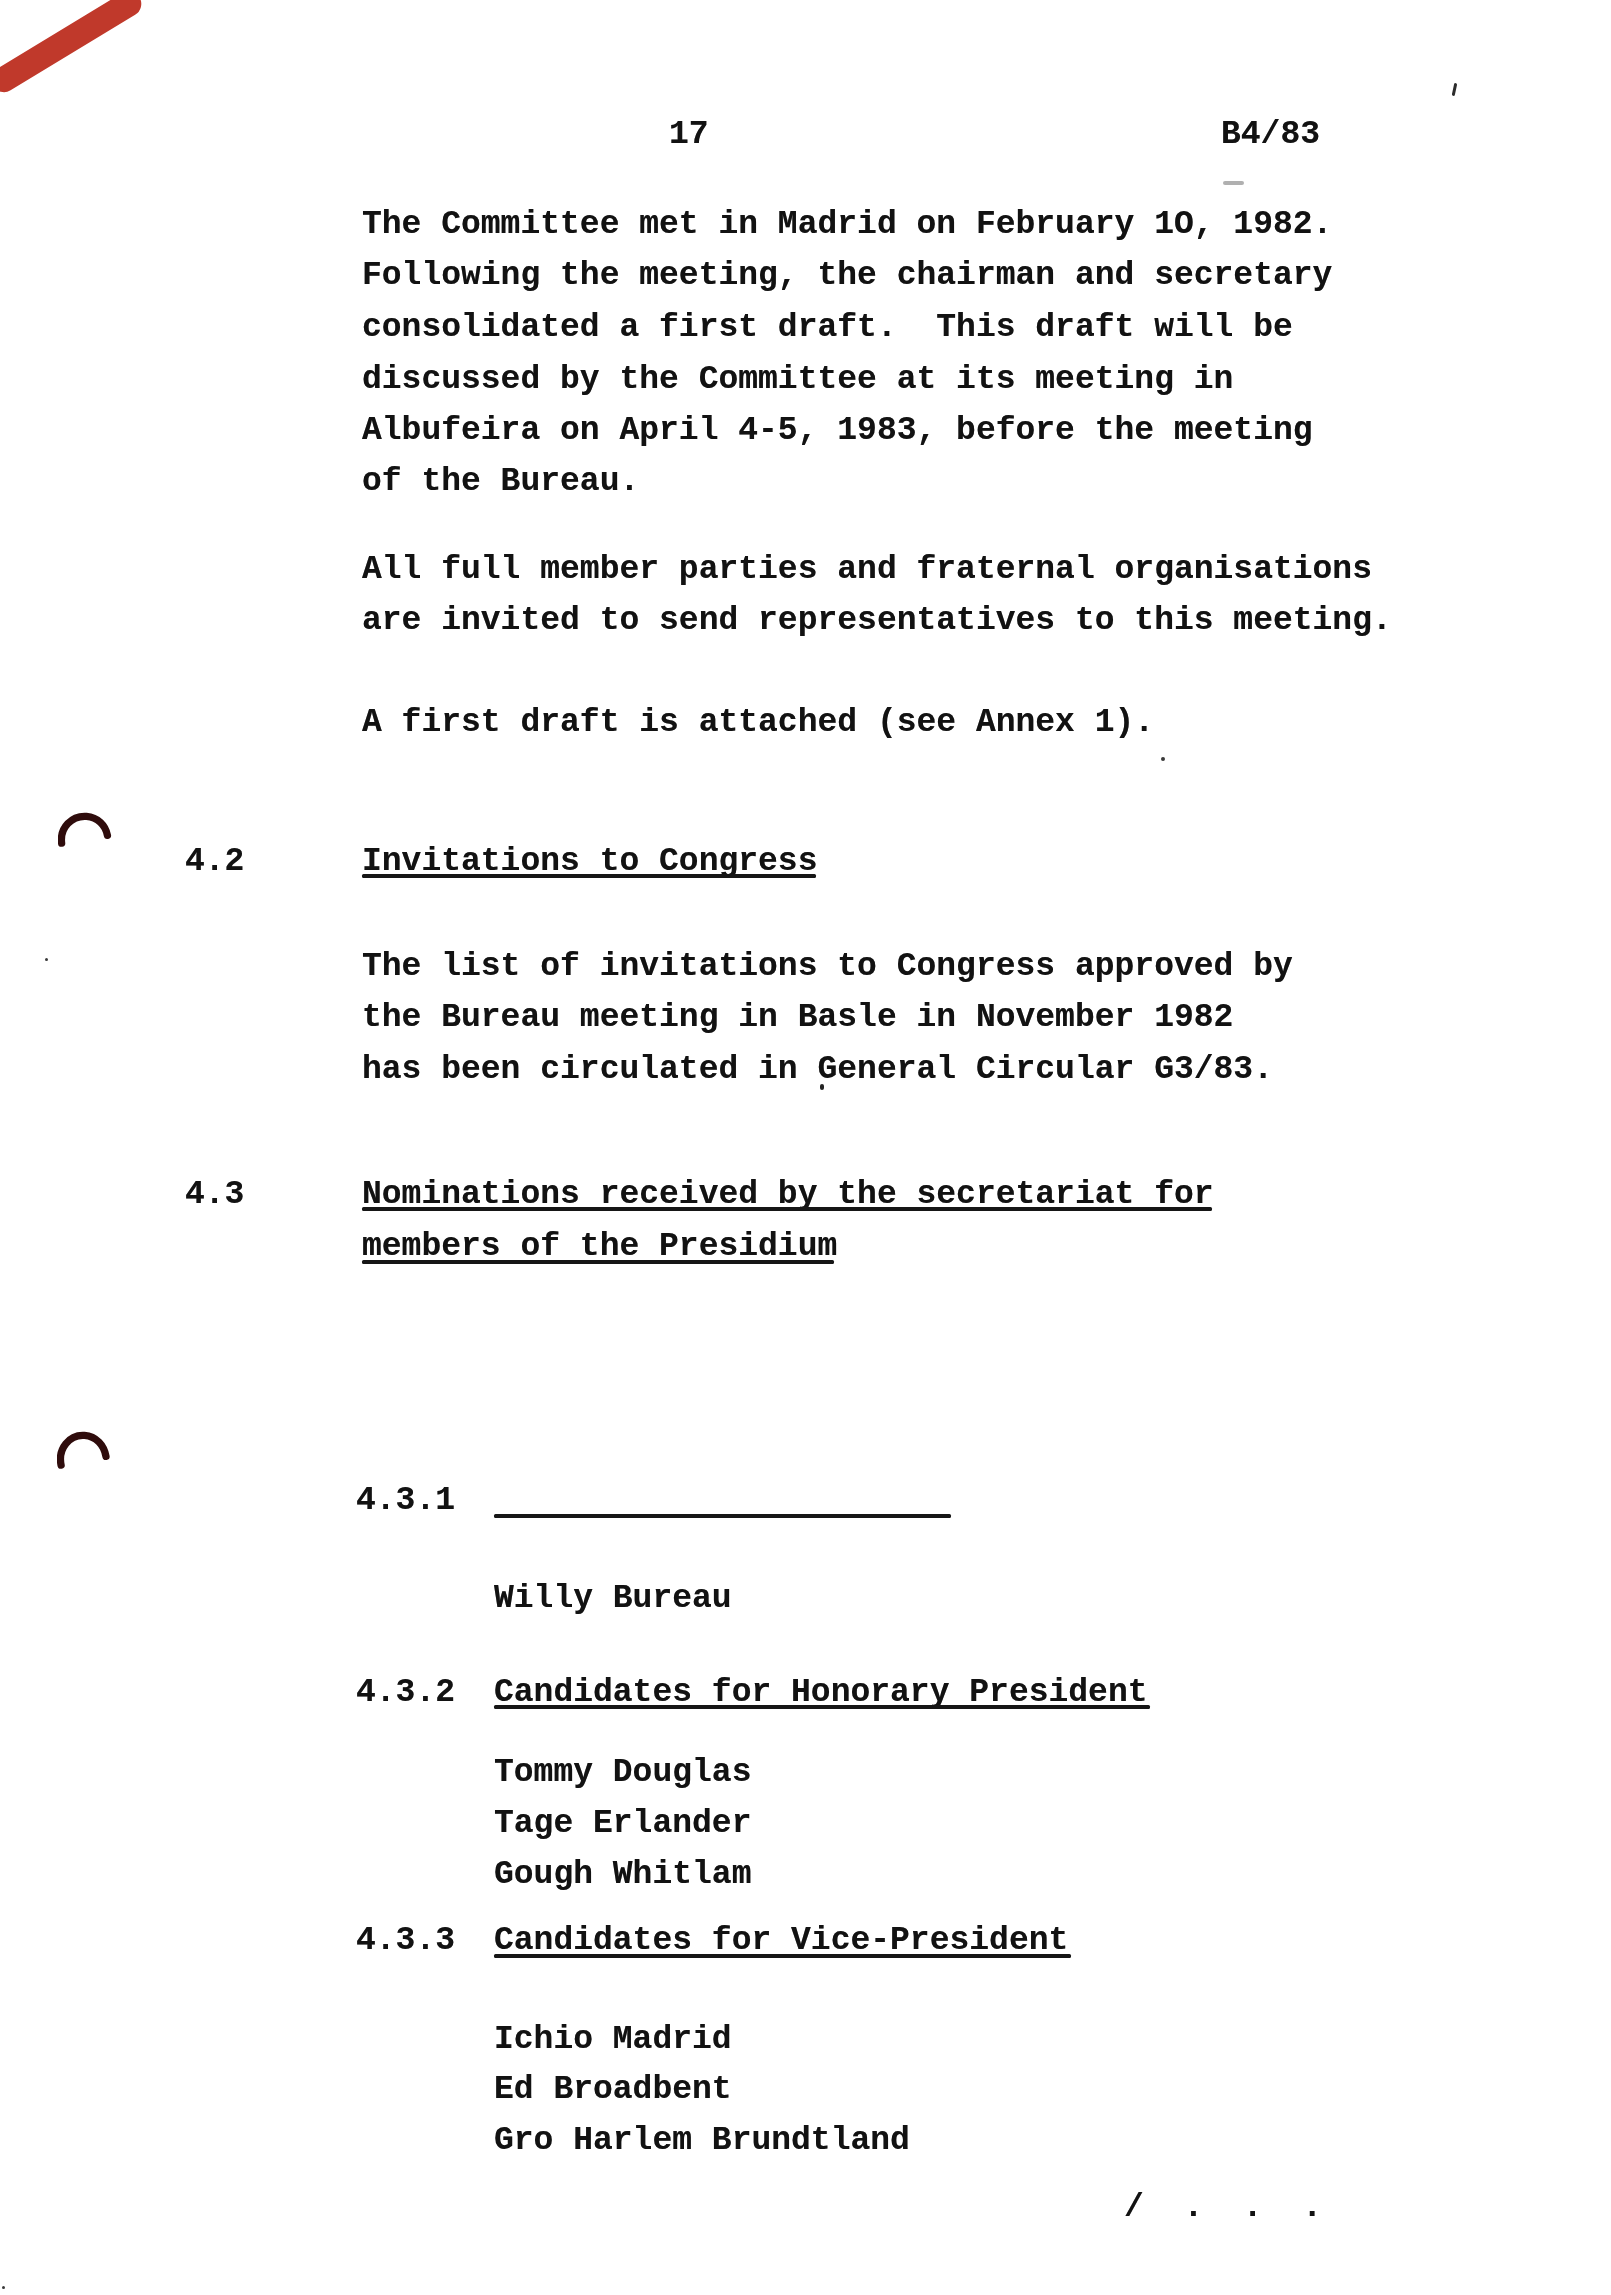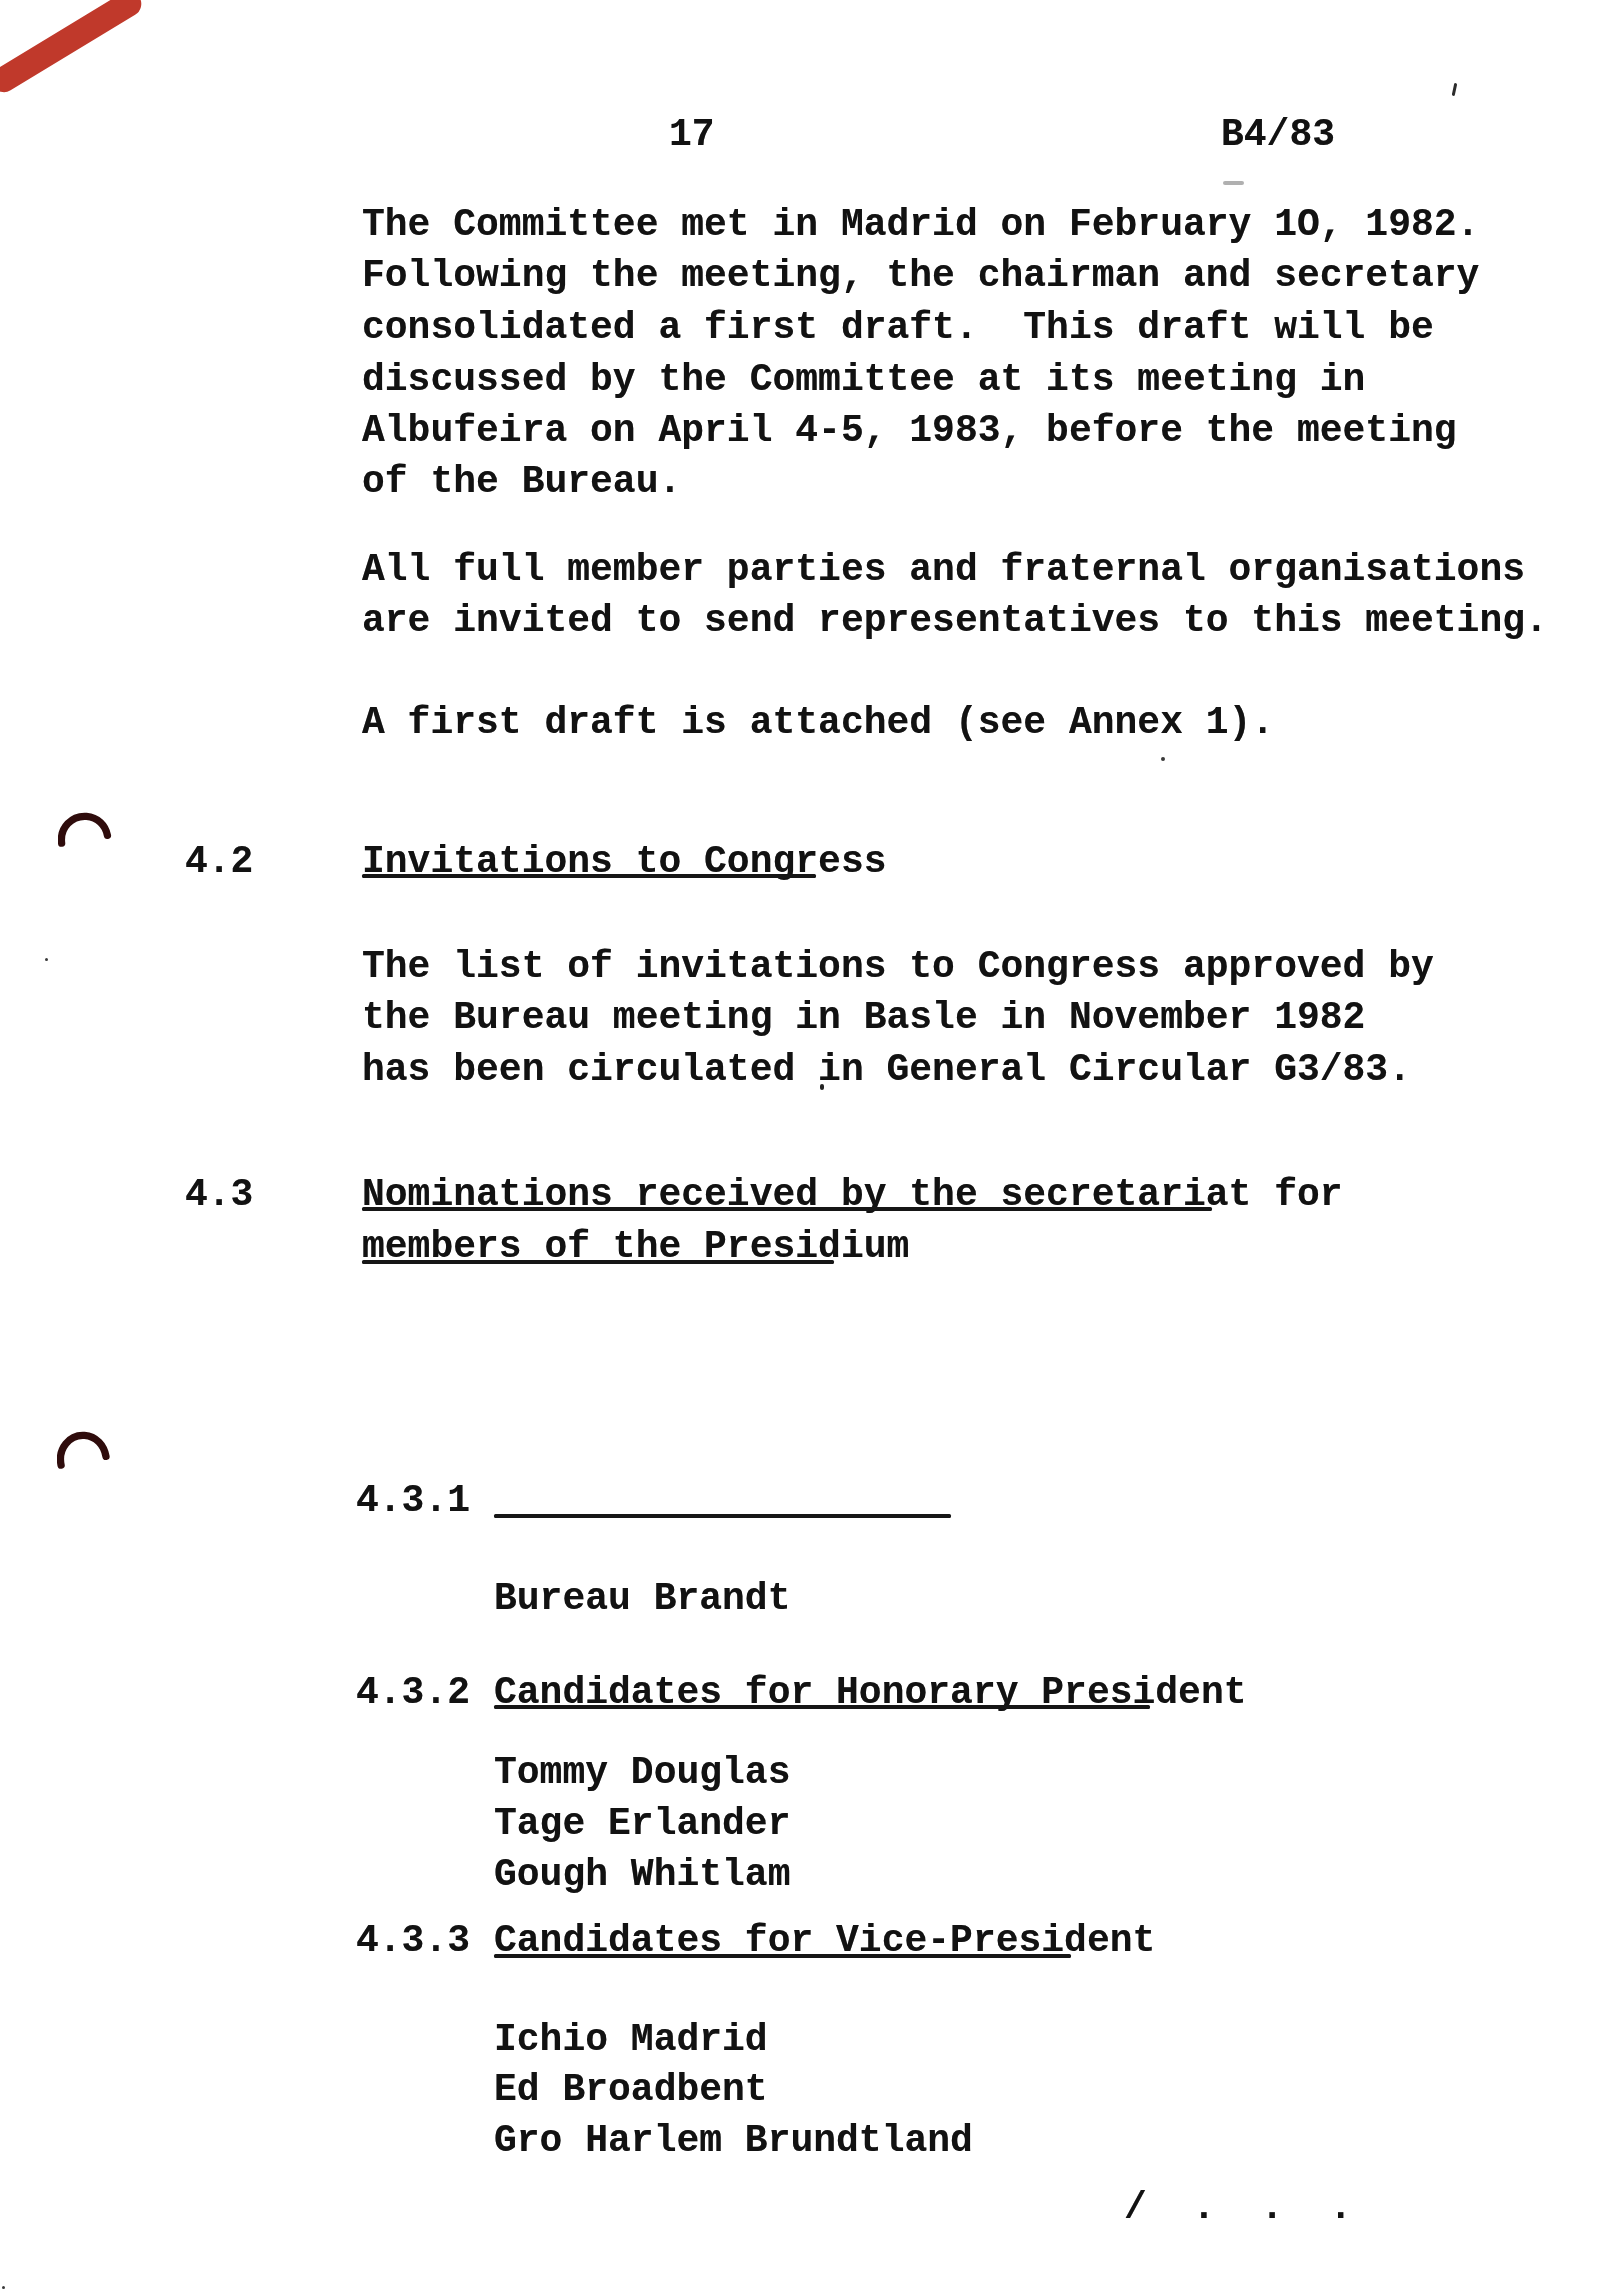--- a/index.html
+++ b/index.html
@@ -7,21 +7,21 @@
     position:relative;
     width:1612px;height:2295px;
     background:#ffffff;
     overflow:hidden;
     font-family:"Liberation Mono","DejaVu Sans Mono",monospace;
   }
   .line{
     position:absolute;
     white-space:pre;
     font-weight:700;
-    font-size:38px;
+    font-size:33px;
     line-height:33px;
     color:#121212;
     letter-spacing:0px;
     text-shadow:0 0 0.5px rgba(10,10,10,.45);
   }
   .ul{
     position:absolute;
     height:3.9px;
     background:#161616;
     border-radius:1.5px;
@@ -80,21 +80,21 @@
   <div class="line" style="left:362px;top:1230px">members of the Presidium</div>
   <div class="ul" style="left:362px;top:1260px;width:472px"></div>
 
 
   <svg class="mark" style="left:57px;top:1431px" width="55" height="40" viewBox="0 0 112 82">
     <path d="M8,70 C1,36 25,7 56,9 C80,11 96,29 100,52" fill="none" stroke="#2f0c0c" stroke-width="15" stroke-linecap="round"></path>
   </svg>
 
   <div class="line" style="left:356px;top:1484px">4.3.1</div>
   <div class="ul" style="left:494px;top:1514px;width:457px"></div>
-  <div class="line" style="left:494px;top:1582px">Bureau Brandt</div>
+  <div class="line" style="left:494px;top:1582px">Willy Bureau</div>
 
   <div class="line" style="left:356px;top:1676px">4.3.2</div>
   <div class="line" style="left:494px;top:1676px">Candidates for Honorary President</div>
   <div class="ul" style="left:494px;top:1705px;width:656px"></div>
   <div class="line" style="left:494px;top:1756px">Tommy Douglas</div>
   <div class="line" style="left:494px;top:1807px">Tage Erlander</div>
   <div class="line" style="left:494px;top:1858px">Gough Whitlam</div>
 
   <div class="line" style="left:356px;top:1924px">4.3.3</div>
   <div class="line" style="left:494px;top:1924px">Candidates for Vice-President</div>

